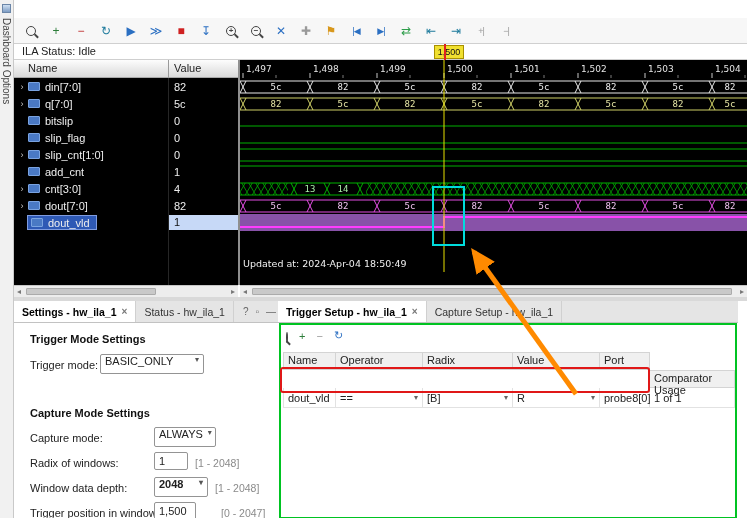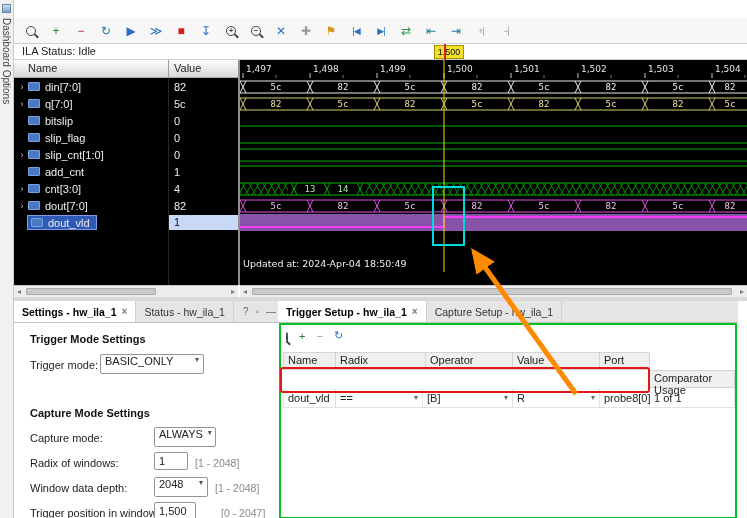--- a/index.html
+++ b/index.html
@@ -316,21 +316,21 @@
     <span class="sec-h" style="left:16px;top:106px;">Capture Mode Settings</span>
     <span class="flabel" style="left:16px;top:131px;">Capture mode:</span>
     <span class="combo" style="left:140px;top:126px;width:62px;">
       <span>ALWAYS</span>
       <span class="chev">▾</span>
     </span>
     <span class="flabel" style="left:16px;top:156px;">Radix of windows:</span>
     <span class="tinput" style="left:140px;top:151px;width:34px;">1</span>
     <span class="hint" style="left:181px;top:156px;">[1 - 2048]</span>
     <span class="flabel" style="left:16px;top:181px;">Window data depth:</span>
-    <span class="combo" style="left:140px;top:176px;width:54px;">
+    <span class="combo" style="left:140px;top:176px;width:54px;font-weight:bold;">
       <span>2048</span>
       <span class="chev">▾</span>
     </span>
     <span class="hint" style="left:201px;top:181px;">[1 - 2048]</span>
     <span class="flabel" style="left:16px;top:206px;">Trigger position in window:</span>
     <span class="tinput" style="left:140px;top:201px;width:42px;">1,500</span>
     <span class="hint" style="left:207px;top:206px;">[0 - 2047]</span>
   </div>
 
   <div class="abs trigpanel">
@@ -346,22 +346,22 @@
     <div class="greenbox"></div>
     <div class="tp-toolbar">
       <span><span class="mag"></span></span>
       <span class="c-plus">+</span>
       <span class="c-gray">−</span>
       <span class="c-blue">↻</span>
     </div>
     <div class="tp-table">
       <div class="trow">
         <span class="th" style="width:53px;">Name</span>
+        <span class="th" style="width:87px;">Operator</span>
         <span class="th" style="width:90px;">Radix</span>
-        <span class="th" style="width:87px;">Operator</span>
         <span class="th" style="width:87px;">Value</span>
         <span class="th" style="width:50px;">Port</span>
         <span class="th" style="width:85px;margin-top:18px;">Comparator Usage</span>
       </div>
       <div class="trow">
         <span class="td" style="width:53px;">dout_vld</span>
         <span class="td" style="width:87px;">
           <span>==</span>
           <span class="chev">▾</span>
         </span>

